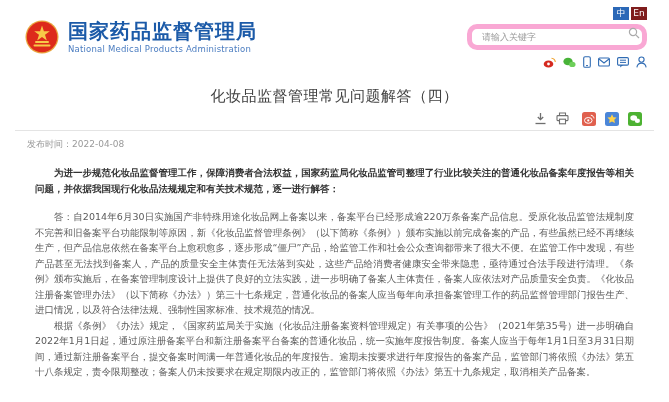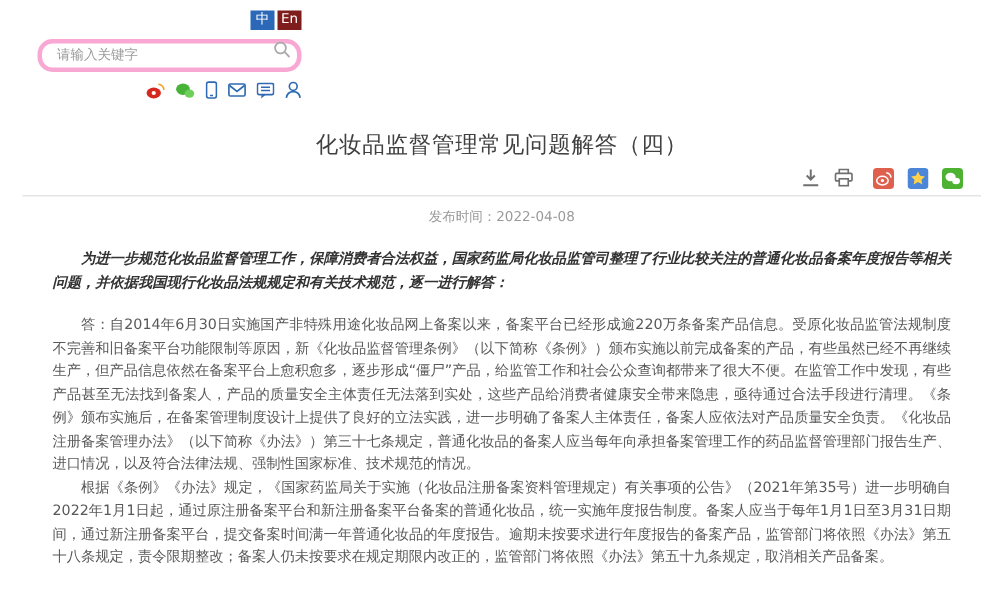--- a/index.html
+++ b/index.html
@@ -10,45 +10,60 @@
   .site-header{display:flex;justify-content:space-between;padding:7px 22px 0 25px;height:55px;}
   .brand{display:flex;align-items:center;gap:9px;margin-top:4px;cursor:pointer;}
   .brand-cn{font-size:20px;font-weight:bold;color:#1b5aa8;letter-spacing:1px;line-height:22px;}
   .brand-en{font-size:8.5px;color:#4a7cc0;margin-top:2px;letter-spacing:.2px;}
   .header-right{display:flex;flex-direction:column;align-items:flex-end;}
   .lang-toggle{display:flex;gap:2px;}
   .lang{display:inline-block;width:16px;height:13px;line-height:13px;text-align:center;font-size:9px;color:#fff;cursor:pointer;}
   .lang-cn{background:#2b68b7;}
   .lang-en{background:#7f1d1d;}
   .search-box{position:relative;margin-top:4px;}
-  .search-box input{width:138px;height:16px;border:3px solid #f9a8d4;border-radius:10px;padding:0 22px 0 10px;font-size:9px;color:#666;outline:none;font-family:inherit;}
+  .search-box input{width:138px;height:16px;border:5px solid #f9a8d4;border-radius:10px;padding:0 22px 0 10px;font-size:9px;color:#666;outline:none;font-family:inherit;}
   .search-box input::placeholder{color:#9b9b9b;}
   .search-btn{position:absolute;right:7px;top:3px;cursor:pointer;line-height:0;}
   .social-row{display:flex;align-items:center;gap:7px;margin-top:6px;}
   .social-row span{line-height:0;cursor:pointer;}
 
   
   .article{padding:0 27px;}
   .page-title{font-size:15px;font-weight:400;color:#404040;text-align:center;margin:25px 0 0;letter-spacing:.5px;}
   .toolbar{display:flex;justify-content:flex-end;align-items:center;gap:9px;margin-top:5px;height:15px;}
   .toolbar .tool{line-height:0;cursor:pointer;}
   .divider{border:none;border-top:1px solid #e4e4e4;margin:4px -12px 0;}
-  .pubdate{text-align:center;font-size:9px;color:#999;margin-top:7px;}
+  .pubdate{text-align:left;font-size:9px;color:#999;margin-top:7px;}
 
   .body-text{margin-top:14px;padding:0 8px;font-size:9.5px;line-height:15.5px;color:#595959;text-align:justify;}
   .body-text p{margin:0;text-indent:2em;}
-  .p-intro{font-weight:bold;color:#333;margin-bottom:13px !important;font-style:italic;}
+  .p-intro{font-weight:bold;color:#333;margin-bottom:13px !important;}
   .p-question{font-weight:bold;color:#333;}
 </style>
 </head>
 <body>
 
 <div class="page">
 
   <header class="site-header">
+    <div class="brand">
+      <span style="line-height:0;">
+        <svg width="34" height="34" viewBox="0 0 34 34">
+          <circle cx="17" cy="17" r="16.5" fill="#e8a33d"></circle>
+          <circle cx="17" cy="17" r="15.2" fill="#dd2a1b"></circle>
+          <polygon points="17,5.5 18.9,11.2 24.8,11.2 20,14.7 21.8,20.4 17,16.9 12.2,20.4 14,14.7 9.2,11.2 15.1,11.2" fill="#f7c948"></polygon>
+          <rect x="10" y="21" width="14" height="2" rx="1" fill="#f7c948"></rect>
+          <rect x="8.5" y="24.6" width="17" height="2" rx="1" fill="#f7c948"></rect>
+        </svg>
+      </span>
+      <div>
+        <div class="brand-cn">国家药品监督管理局</div>
+        <div class="brand-en">National Medical Products Administration</div>
+      </div>
+    </div>
 
     <div class="header-right">
       <div class="lang-toggle">
         <span class="lang lang-cn">中</span>
         <span class="lang lang-en">En</span>
       </div>
       <div class="search-box">
         <input type="text" placeholder="请输入关键字" style="">
         <span class="search-btn">
           <svg width="12" height="12" viewBox="0 0 12 12">

